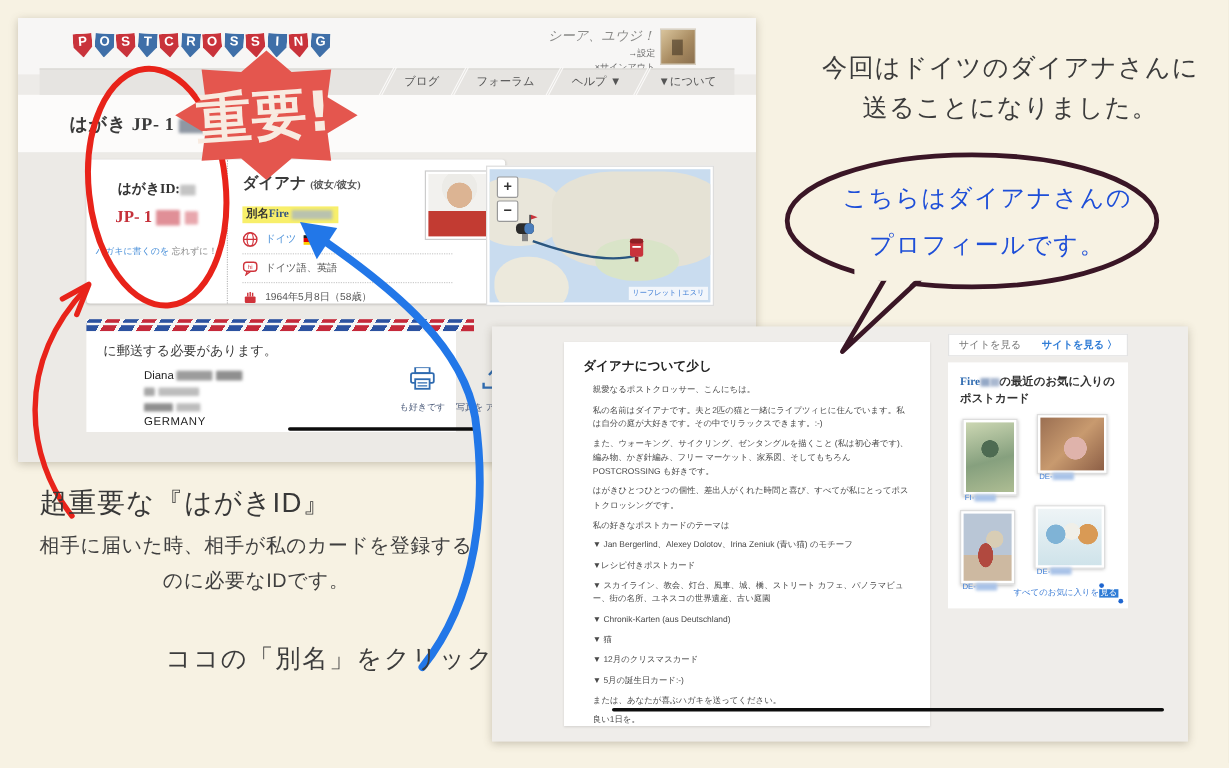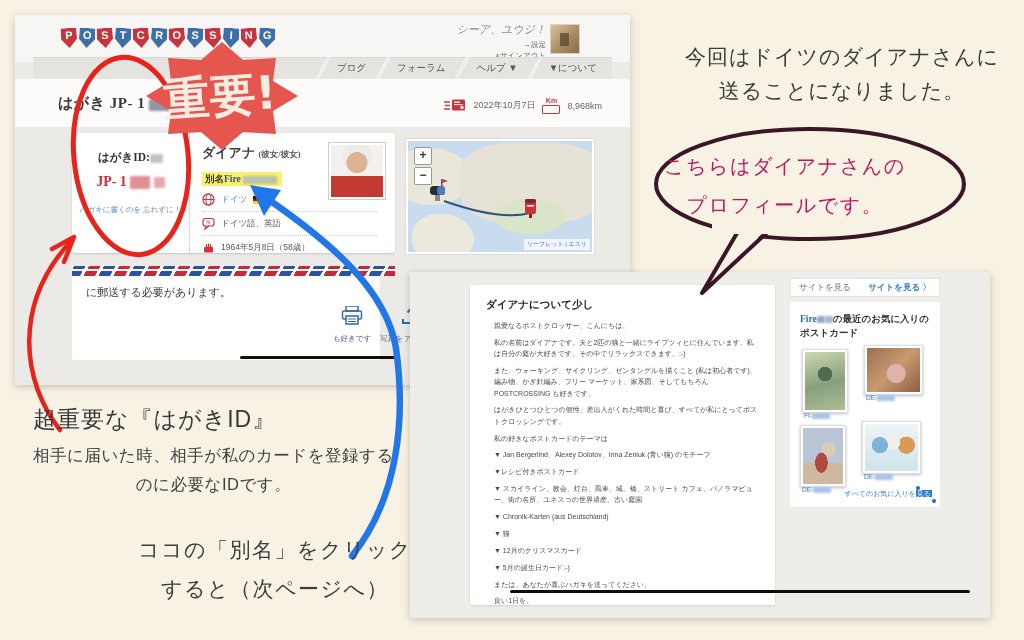--- a/index.html
+++ b/index.html
@@ -32,21 +32,21 @@
   .titlerow{position:absolute;left:0;right:0;top:64px;height:48px;background:#fcfbfa;padding-left:36px;}
   .pagetitle{position:absolute;left:43px;top:15px;font-size:15px;font-weight:bold;color:#3a3a3a;letter-spacing:.5px;}
   .dategrp{position:absolute;right:28px;top:18px;display:flex;align-items:center;gap:7px;}
   .datetxt,.disttxt{font-size:9px;color:#666;}
   .kmbox{display:flex;flex-direction:column;align-items:center;line-height:1;}
   .kmbox .km{color:#c9333b;font-size:7px;font-weight:bold;}
   .kmbox .bar{width:16px;height:7px;border:1px solid #c9333b;border-radius:1px;margin-top:1px;}
   .s1-content{position:absolute;left:0;right:0;top:112px;bottom:0;background:#eceae6;}
 
   .infocard{position:absolute;left:57px;top:118px;width:323px;height:120px;background:#fff;
-            border-radius:3px;box-shadow:0 1px 2px rgba(0,0,0,.15);}
+            border-radius:3px;box-shadow:0 1px 2px rgba(0,0,0,.15);padding-left:26px;}
   .idbox{position:absolute;left:0;top:0;width:118px;height:100%;border-right:1px dotted #bbb;
          text-align:center;box-sizing:border-box;padding-top:17px;}
   .idlabel{font-size:11.5px;font-weight:bold;color:#333;}
   .idval{margin-top:9px;font-size:14px;font-weight:bold;color:#c5303a;}
   .remind{margin-top:15px;font-size:7.5px;}
   .remind .lk{color:#4a90d9;} .remind .gy{color:#8a8a8a;}
   .pbox{position:absolute;left:118px;top:0;right:0;bottom:0;padding:11px 12px;box-sizing:border-box;}
   .photo{position:absolute;right:9px;top:9px;width:52px;height:52px;background:#fff;border:1px solid #ccc;padding:2px;}
   .photo .ph{width:100%;height:100%;background:
       radial-gradient(circle at 50% 34%,#dcb493 0 24%,rgba(0,0,0,0) 25%),
@@ -119,21 +119,21 @@
         linear-gradient(#eef4f6,#cfe3ea);}
   .pclabel{position:absolute;font-size:6.5px;color:#3a7bd5;white-space:nowrap;}
   .viewall{position:absolute;right:8px;bottom:8px;font-size:7px;color:#3a7bd5;}
   .sel{background:#2f7cd6;color:#fff;padding:0 1px;position:relative;}
   .handle{position:absolute;width:4px;height:4px;border-radius:50%;background:#1f66d0;}
 
   
   .overlay{position:absolute;left:0;top:0;z-index:40;pointer-events:none;}
   .ann{position:absolute;z-index:50;text-align:center;}
   .intro{left:685px;top:40px;font-size:21px;line-height:1.6;letter-spacing:1px;color:#3c3c3c;}
-  .bubtxt{left:664px;top:147px;font-size:20px;line-height:1.95;letter-spacing:1.5px;color:#be185d;z-index:55;}
+  .bubtxt{left:702px;top:147px;font-size:20px;line-height:1.95;letter-spacing:1.5px;color:#1d4ed8;z-index:55;}
   .idtitle{left:33px;top:404px;font-size:23px;color:#383838;letter-spacing:1px;}
   .iddesc{left:33px;top:441px;font-size:16.5px;line-height:1.75;color:#3f3f3f;letter-spacing:.5px;}
   .clicknote{left:138px;top:531px;font-size:21px;line-height:1.85;letter-spacing:1.5px;color:#3c3c3c;}
 </style>
 </head>
 <body>
 
 <div class="page">
 
   <div class="shot1">
@@ -169,37 +169,20 @@
       <span class="nav-sep"></span>
       <span class="nav-item">ヘルプ ▼</span>
       <span class="nav-sep"></span>
       <span class="nav-item">▼について</span>
     </div>
 
     <div class="titlerow">
       <div class="pagetitle serif">
         <span>はがき JP- 1</span>
         <span class="blur" style="width:30px;height:12px;background:#8f97a3;"></span>
-      </div>
-      <div class="dategrp">
-        <svg width="22" height="15" viewBox="0 0 22 15">
-          <line x1="0" y1="4" x2="6" y2="4" stroke="#c9333b" stroke-width="1.4"></line>
-          <line x1="1" y1="7.5" x2="6" y2="7.5" stroke="#c9333b" stroke-width="1.4"></line>
-          <line x1="0" y1="11" x2="6" y2="11" stroke="#c9333b" stroke-width="1.4"></line>
-          <rect x="8" y="1.5" width="13" height="11" rx="1.5" fill="#c9333b"></rect>
-          <rect x="10" y="3.5" width="6" height="1.4" fill="#fff"></rect>
-          <rect x="10" y="6" width="9" height="1.2" fill="#fff" opacity=".8"></rect>
-          <rect x="16.5" y="8.2" width="3" height="2.6" fill="#fff"></rect>
-        </svg>
-        <span class="datetxt">2022年10月7日</span>
-        <span class="kmbox">
-          <span class="km">Km</span>
-          <span class="bar"></span>
-        </span>
-        <span class="disttxt">8,968km</span>
       </div>
     </div>
 
     <div class="s1-content"></div>
 
     <div class="infocard">
       <div class="idbox">
         <div class="idlabel serif">
           <span>はがきID:</span><span class="blur" style="width:13px;height:9px;background:#c4c4c4;"></span>
         </div>
@@ -288,20 +271,30 @@
           <div class="zbtn">+</div>
           <div class="zbtn">−</div>
         </div>
         <div class="attrib">リーフレット | エスリ</div>
       </div>
     </div>
 
     <div class="airmail"></div>
     <div class="addrcard">
       <div class="addrnote serif">に郵送する必要があります。</div>
+      <div class="addr">
+        <div><span>Diana</span>
+          <span class="blur" style="width:30px;height:8px;background:#9c9c9c;"></span>
+          <span class="blur" style="width:22px;height:8px;background:#8f8f8f;"></span></div>
+        <div><span class="blur" style="width:9px;height:7px;background:#a8a8a8;"></span>
+          <span class="blur" style="width:34px;height:7px;background:#bdbdbd;"></span></div>
+        <div><span class="blur" style="width:24px;height:7px;background:#8f8f8f;"></span>
+          <span class="blur" style="width:20px;height:7px;background:#bdbdbd;"></span></div>
+        <div style="letter-spacing:.5px;">GERMANY</div>
+      </div>
       <div class="btngrp" style="left:255px;width:50px;">
         <svg width="22" height="19" viewBox="0 0 22 19">
           <rect x="5" y="0" width="12" height="5" fill="none" stroke="#2f6bb0" stroke-width="1.5"></rect>
           <rect x="1.5" y="5" width="19" height="8" rx="1.5" fill="none" stroke="#2f6bb0" stroke-width="1.5"></rect>
           <rect x="5" y="10" width="12" height="8" fill="#fff" stroke="#2f6bb0" stroke-width="1.5"></rect>
           <line x1="7" y1="13" x2="15" y2="13" stroke="#2f6bb0" stroke-width="1"></line>
           <line x1="7" y1="15.5" x2="15" y2="15.5" stroke="#2f6bb0" stroke-width="1"></line>
         </svg>
         <div class="blabel serif">も好きです</div>
       </div>
@@ -412,16 +405,15 @@
     <div>こちらはダイアナさんの</div>
     <div>プロフィールです。</div>
   </div>
   <div class="ann idtitle">超重要な『はがきID』</div>
   <div class="ann iddesc">
     <div>相手に届いた時、相手が私のカードを登録する</div>
     <div>のに必要なIDです。</div>
   </div>
   <div class="ann clicknote">
     <div>ココの「別名」をクリック</div>
-    <div>すると（次ページへ）</div>
   </div>
 
 </div>
 
 </body></html>

